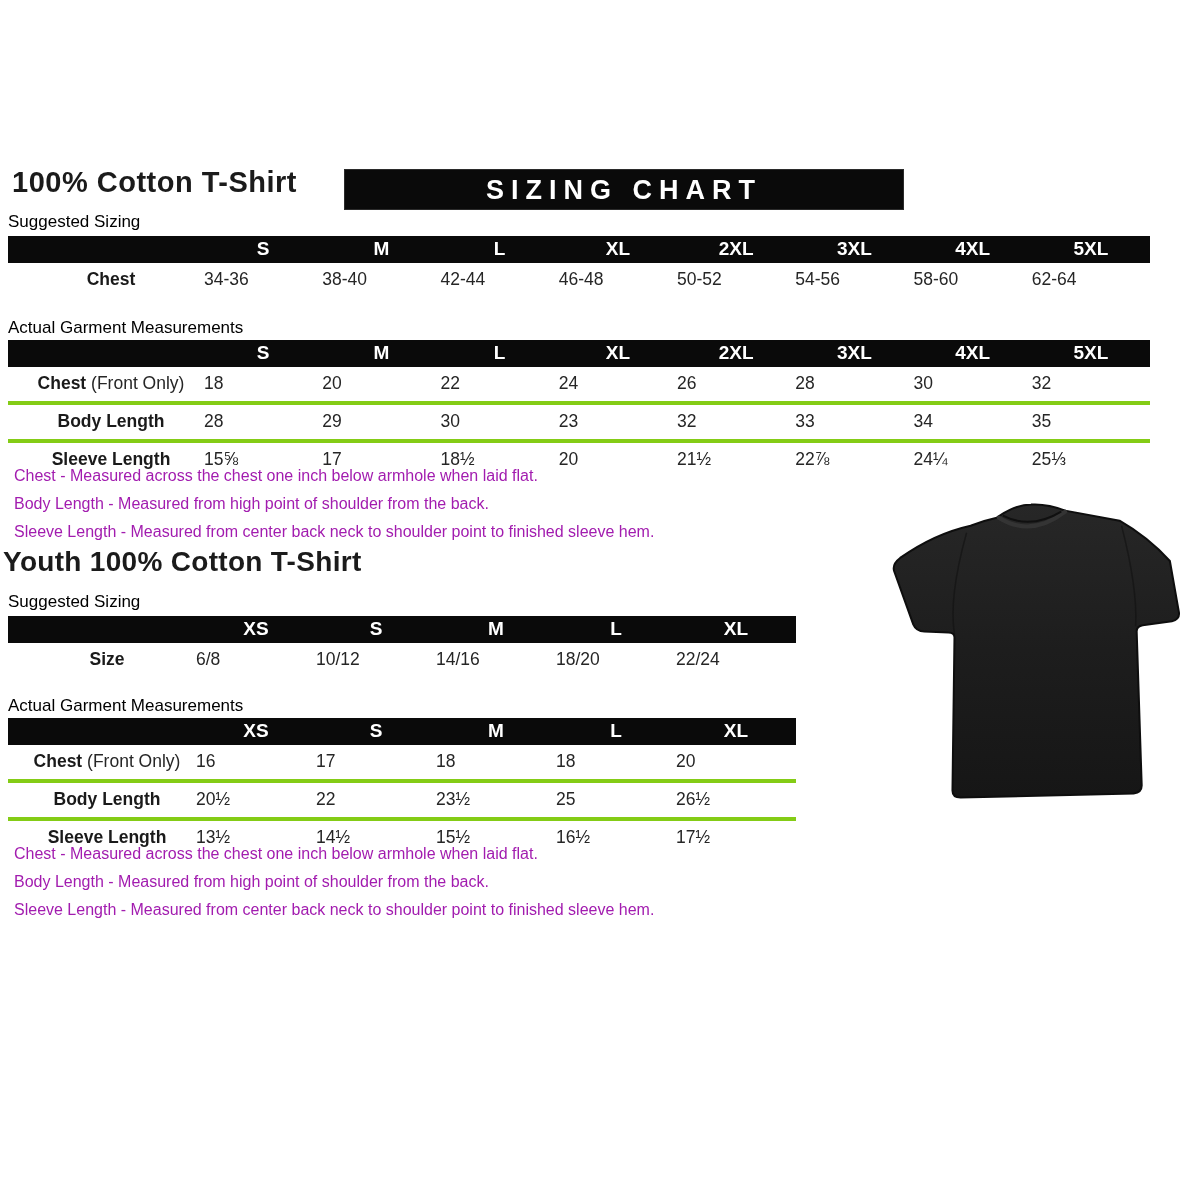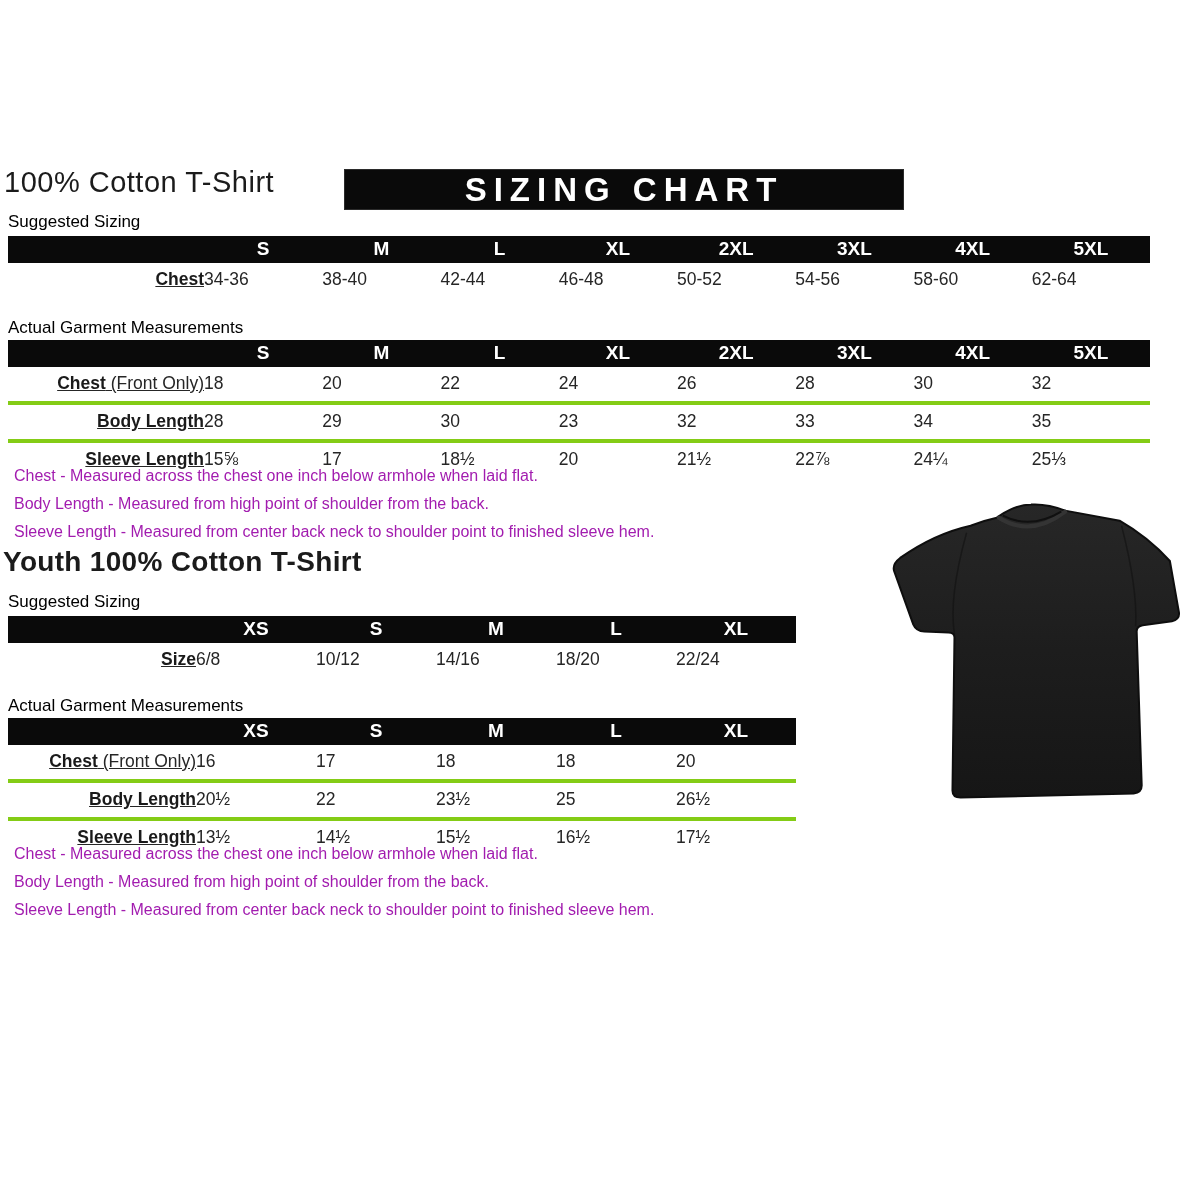--- a/index.html
+++ b/index.html
@@ -4,43 +4,43 @@
 <style>
   html,body{margin:0;padding:0;}
   body{
     width:1200px;height:1200px;background:#ffffff;position:relative;
     font-family:"Liberation Sans","DejaVu Sans",sans-serif;color:#1b1b1b;
     overflow:hidden;
   }
   .abs{position:absolute;}
 
   
-  .main-title{left:4px;top:166px;font-size:29px;font-weight:400;letter-spacing:0.5px;}
+  .main-title{left:12px;top:166px;font-size:29px;font-weight:700;letter-spacing:0.5px;}
   .banner{
     left:345px;top:170px;width:558px;height:39px;background:#0a0a0a;color:#ffffff;
-    font-size:33px;font-weight:800;letter-spacing:7px;text-align:center;line-height:40px;
+    font-size:27px;font-weight:800;letter-spacing:7px;text-align:center;line-height:40px;
     box-shadow:0 0 0 1px #2b2b2b;
   }
   .youth-title{left:3px;top:546px;font-size:28px;font-weight:700;letter-spacing:0.3px;}
 
   
   .sec-label{font-size:17px;color:#000000;}
   .lbl-a-sug{left:8px;top:212px;}
   .lbl-a-act{left:8px;top:318px;}
   .lbl-y-sug{left:8px;top:592px;}
   .lbl-y-act{left:8px;top:696px;}
 
   
   table.size-table{border-collapse:collapse;table-layout:fixed;}
   .size-table thead th{
     background:#0a0a0a;color:#ffffff;font-size:19px;font-weight:700;
     padding:2px 0 3px;text-align:center;height:21px;
   }
   .size-table td{font-size:17.5px;text-align:left;padding:6px 0 7px;color:#262626;}
-  .size-table td.rowlabel{text-align:right;padding-left:10px;text-decoration:underline;}
+  .size-table td.rowlabel{text-align:center;padding-left:10px;}
   .size-table td.rowlabel .b{font-weight:700;color:#1a1a1a;}
   .size-table tbody tr + tr{border-top:4px solid #84cc16;}
 
   .t-adult-sug{left:8px;top:236px;width:1142px;}
   .t-adult-act{left:8px;top:340px;width:1142px;}
   .t-adult-sug th:first-child,.t-adult-act th:first-child{width:196px;}
 
   .t-youth-sug{left:8px;top:616px;width:788px;}
   .t-youth-act{left:8px;top:718px;width:788px;}
   .t-youth-sug th:first-child,.t-youth-act th:first-child{width:188px;}

